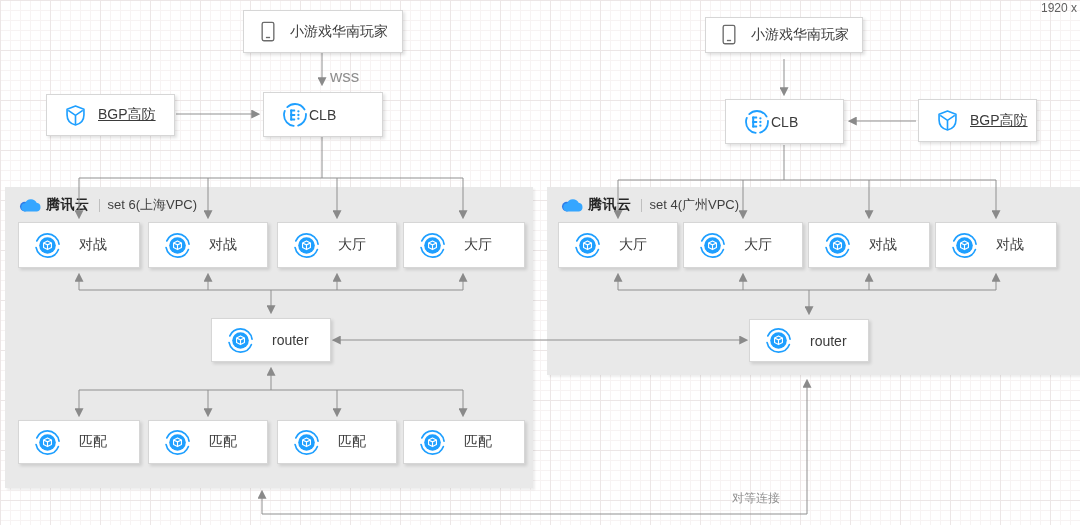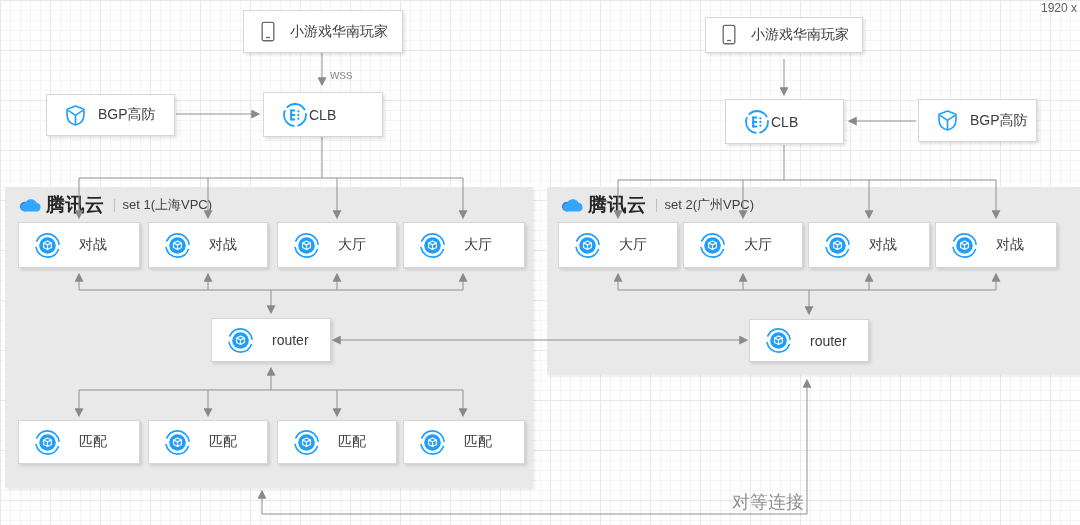--- a/index.html
+++ b/index.html
@@ -14,42 +14,42 @@
       #ffffff;
   }
   .region{
     position:absolute;background:#e9e9e9;z-index:1;
     box-shadow:2px 2px 2px rgba(0,0,0,.07);
   }
   .region-header{
     display:flex;align-items:center;margin:9px 0 0 14px;height:18px;
   }
   .region-header .logo{width:23px;height:16px;flex:0 0 auto;}
-  .region-header .provider{font-size:19px;font-weight:bold;color:#262626;margin-left:4px;letter-spacing:.5px;}
+  .region-header .provider{font-size:14px;font-weight:bold;color:#262626;margin-left:4px;letter-spacing:.5px;}
   .region-header .divider{width:1px;height:13px;background:#bfbfbf;margin:0 8px 0 9px;}
   .region-header .rtitle{font-size:13px;color:#3f3f3f;}
   .wires{position:absolute;left:0;top:0;z-index:2;pointer-events:none;}
   .node{
     position:absolute;background:#fff;border:1px solid #d6d6d6;
     box-shadow:2px 2px 3px rgba(0,0,0,.12);
     display:flex;align-items:center;z-index:3;box-sizing:border-box;
   }
   .node .ic{flex:0 0 auto;}
   .node .lbl{font-size:14px;color:#3b3b3b;white-space:nowrap;}
   .svc .ic{width:27px;height:27px;margin-left:15px;}
   .svc .lbl{margin-left:18px;}
   .client{justify-content:center;}
   .client .ic{width:20px;height:24px;}
   .client .lbl{margin-left:12px;}
   .bgp .ic{width:23px;height:23px;margin-left:17px;}
-  .bgp .lbl{margin-left:11px;}
+  .bgp .lbl{margin-left:11px;text-decoration:underline;}
   .clb .ic{width:26px;height:26px;margin-left:18px;}
   .clb .lbl{margin-left:1px;}
-  .edge-label{position:absolute;z-index:4;font-size:13px;color:#8f8f8f;white-space:nowrap;}
-  .peer-label{font-size:18px;}
+  .edge-label{position:absolute;z-index:4;font-size:17px;color:#8f8f8f;white-space:nowrap;}
+  .peer-label{font-size:12px;}
   .size-indicator{position:absolute;top:1px;right:3px;z-index:5;font-size:12px;color:#5f5f5f;}
 </style>
 </head>
 <body>
 
 <svg width="0" height="0" style="position:absolute" aria-hidden="true">
   <defs>
     <symbol id="i-mobile" viewBox="0 0 24 28">
       <rect x="5" y="2.5" width="14" height="22" rx="2" fill="none" stroke="#6b6b6b" stroke-width="1.6"></rect>
       <line x1="9.5" y1="20.6" x2="14.5" y2="20.6" stroke="#6b6b6b" stroke-width="1.6"></line>
@@ -82,31 +82,31 @@
   </defs>
 </svg>
 
 <div class="region" style="left:5px;top:187px;width:528px;height:301px">
   <div class="region-header">
     <svg class="logo">
         <use href="#i-cloud"></use>
       </svg>
     <span class="provider">腾讯云</span>
     <span class="divider"></span>
-    <span class="rtitle">set 1(上海VPC)</span>
+    <span class="rtitle">set 6(上海VPC)</span>
   </div>
 </div>
 <div class="region" style="left:547px;top:187px;width:533px;height:188px">
   <div class="region-header">
     <svg class="logo">
         <use href="#i-cloud"></use>
       </svg>
     <span class="provider">腾讯云</span>
     <span class="divider"></span>
-    <span class="rtitle">set 2(广州VPC)</span>
+    <span class="rtitle">set 4(广州VPC)</span>
   </div>
 </div>
 
 <svg class="wires" width="1080" height="525">
   <defs>
     <marker id="arr" viewBox="0 0 10 10" refX="7.5" refY="5" markerWidth="9" markerHeight="9" markerUnits="userSpaceOnUse" orient="auto-start-reverse">
       <path d="M0 0 L10 5 L0 10 Z" fill="#8a8a8a"></path>
     </marker>
   </defs>
   <g stroke="#8f8f8f" stroke-width="1" fill="none">

